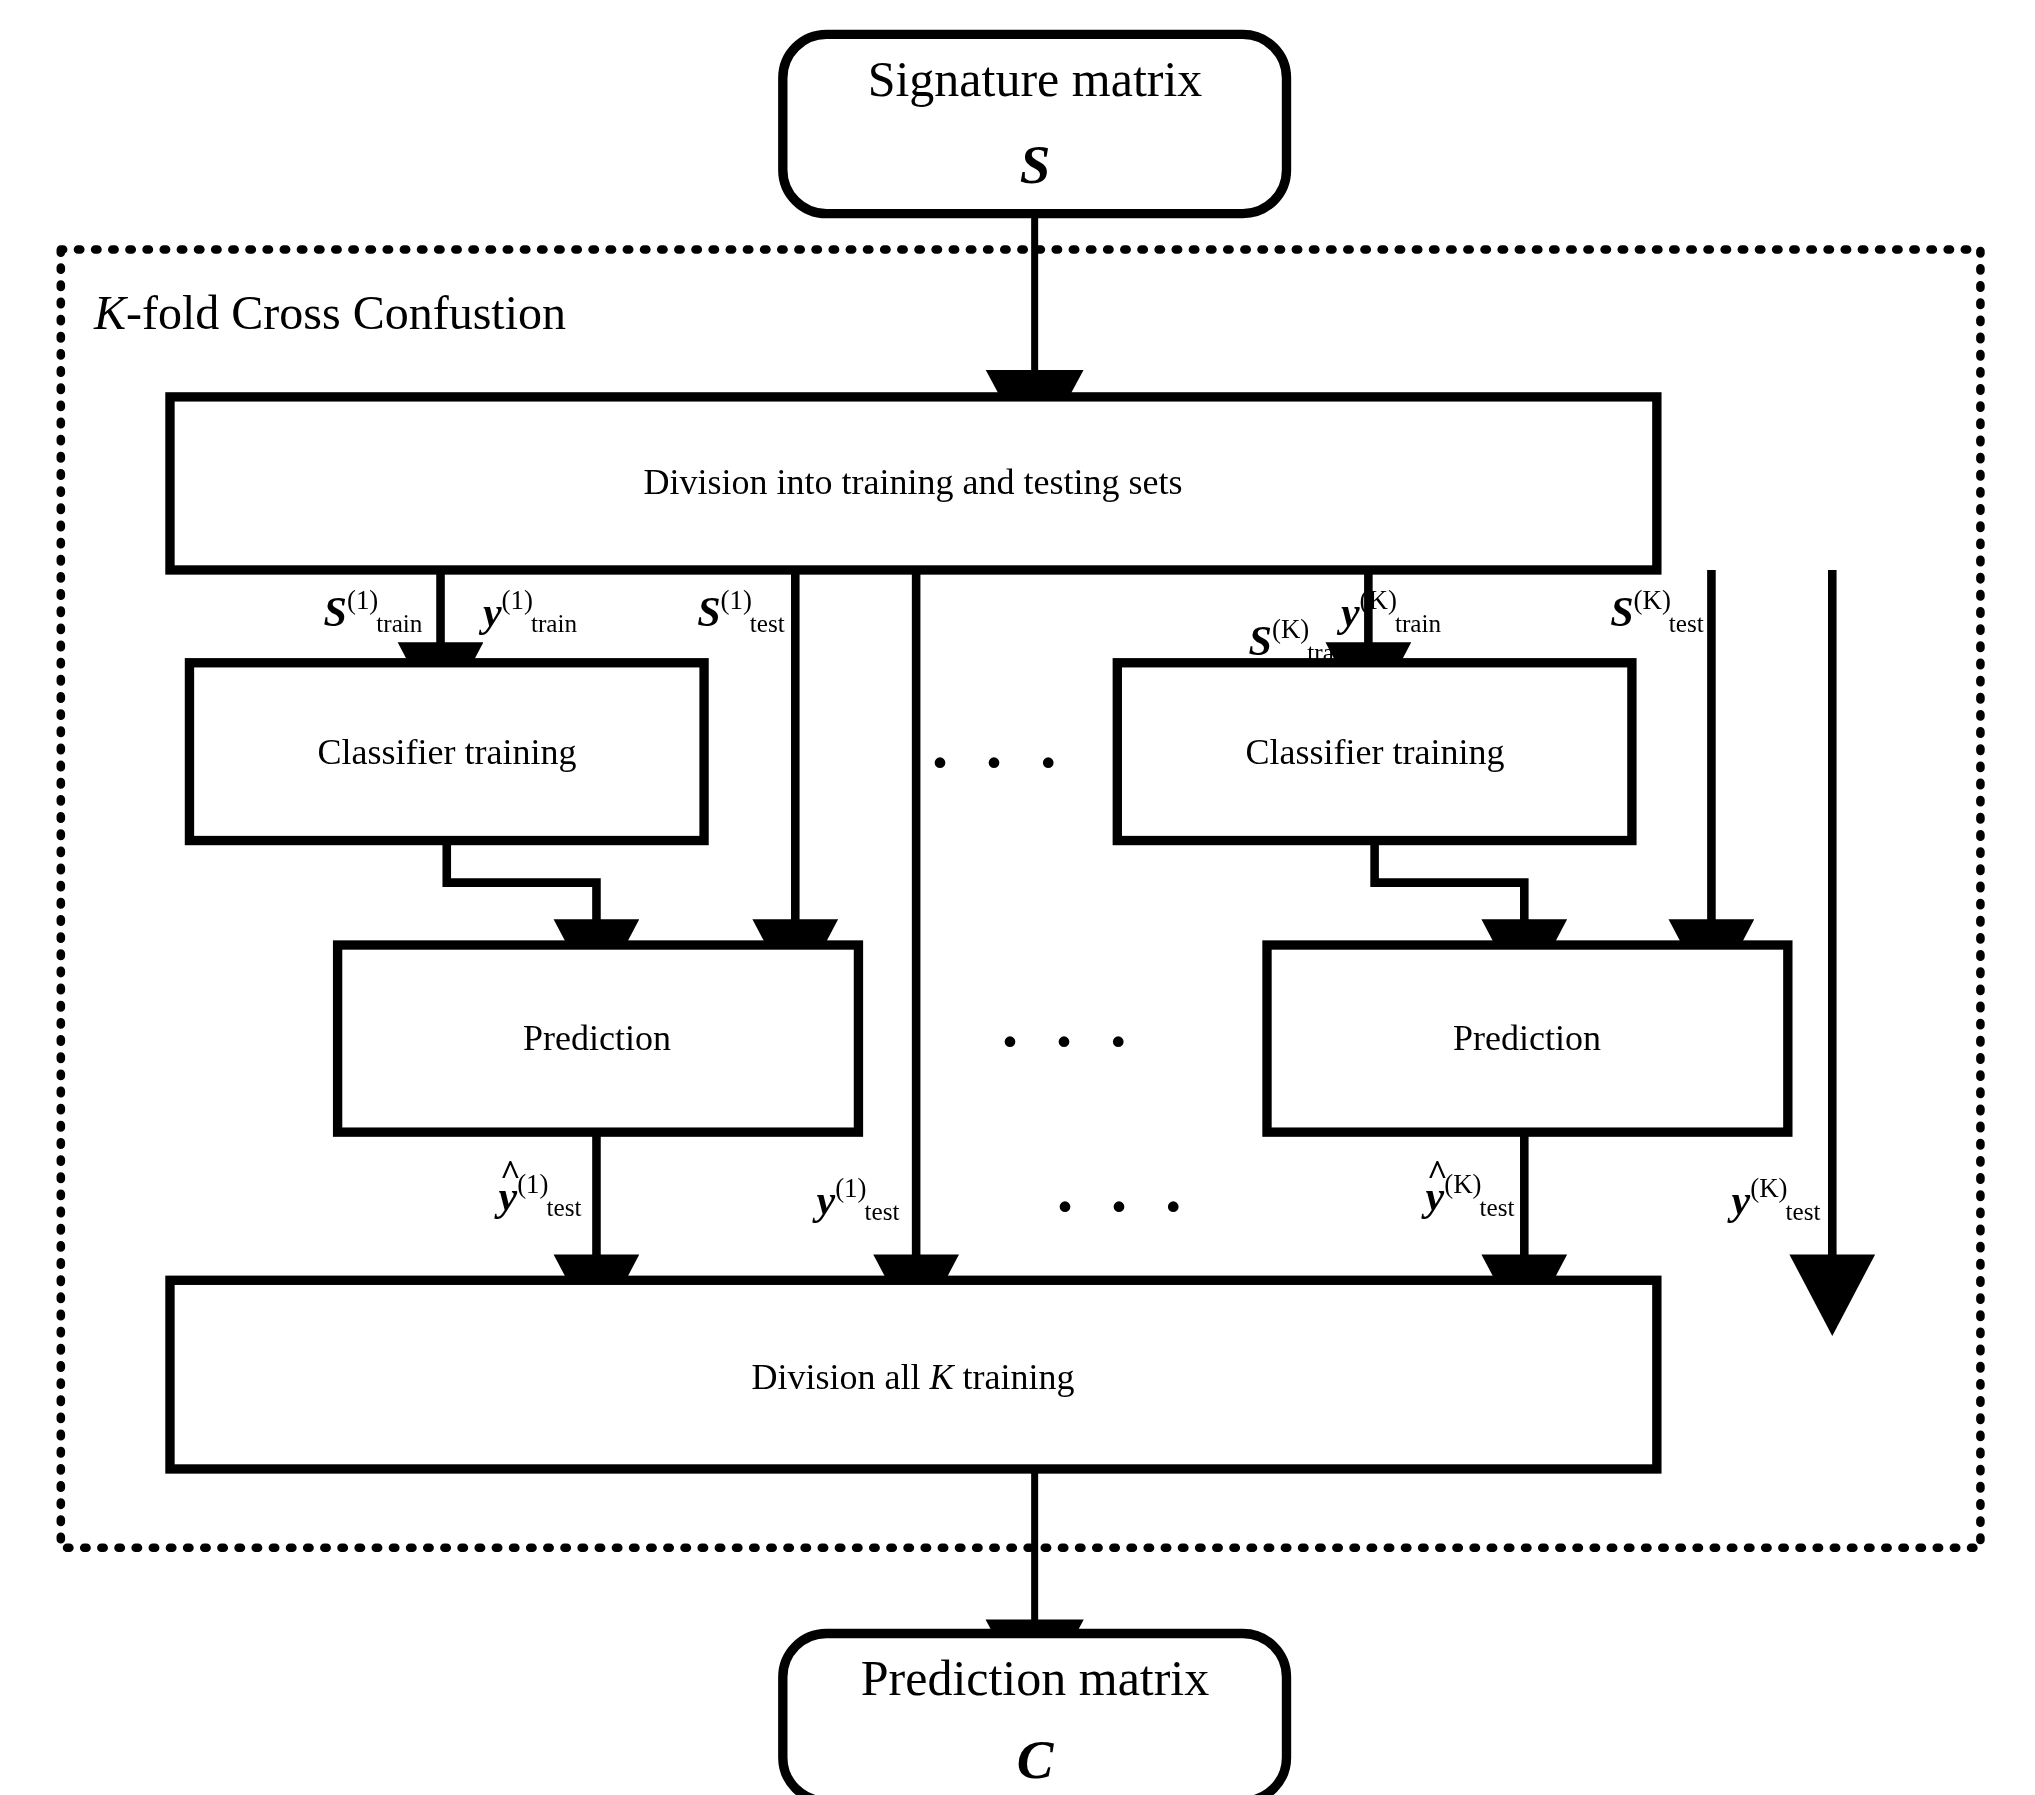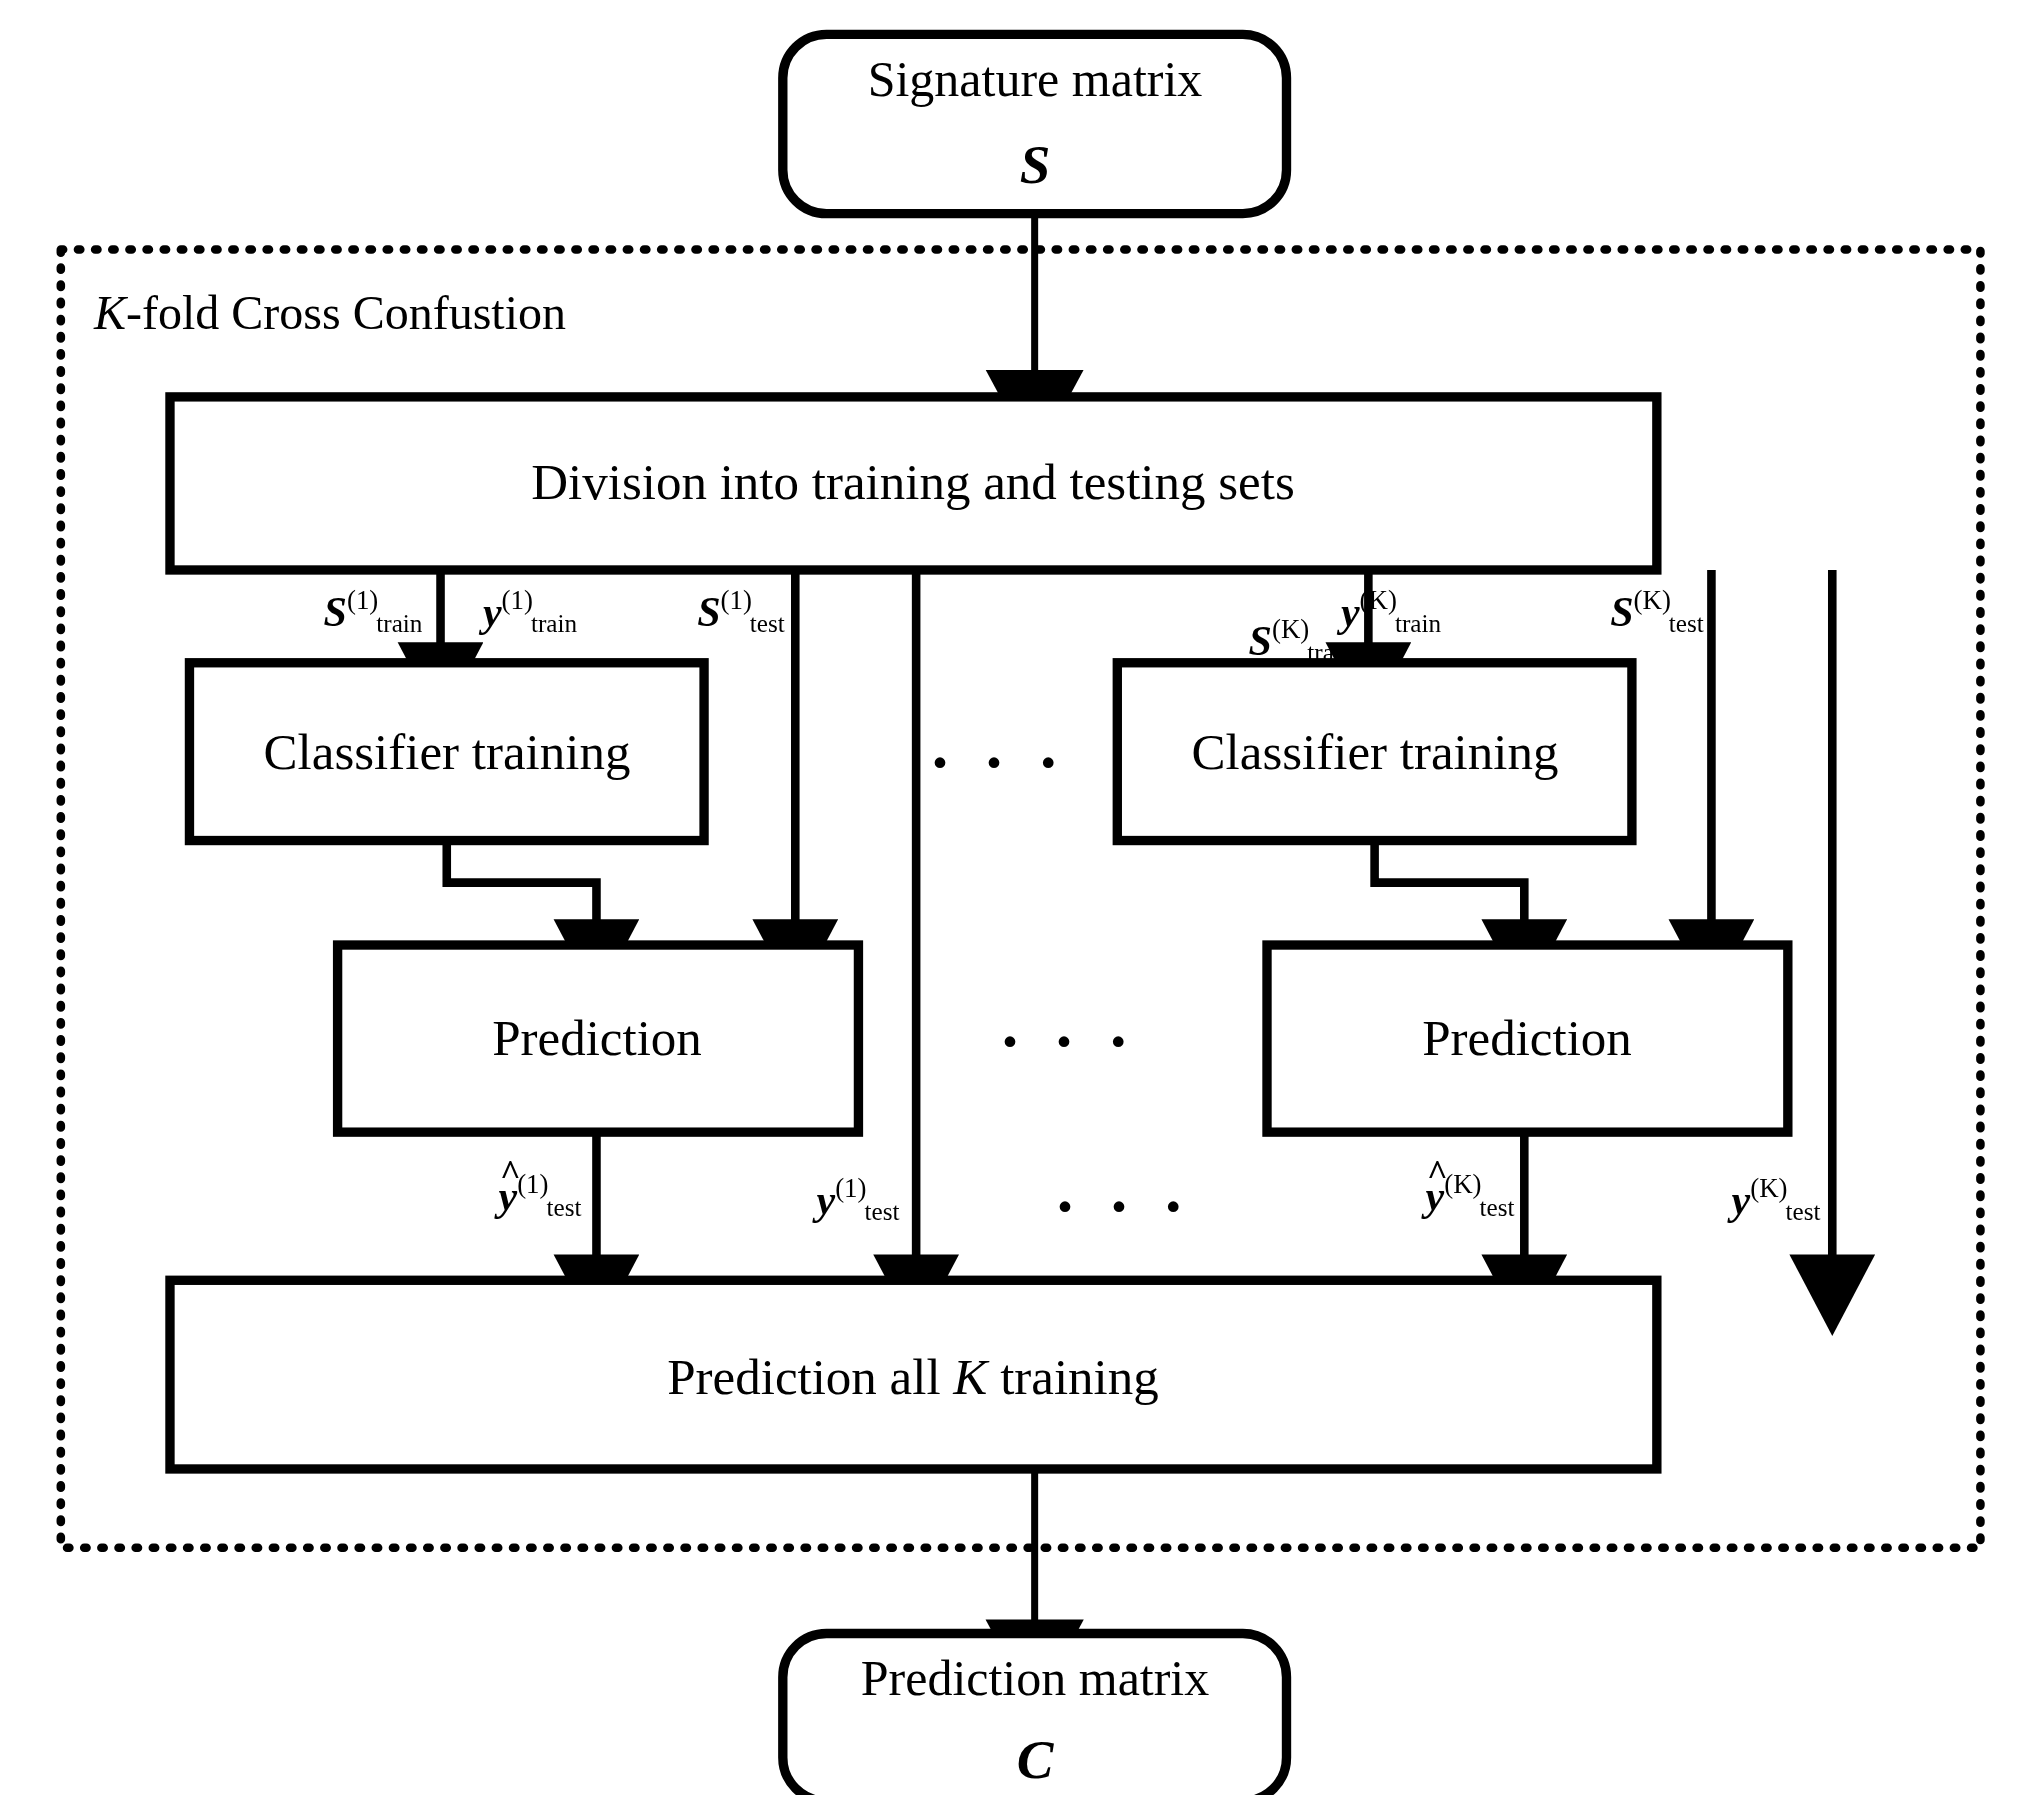--- a/index.html
+++ b/index.html
@@ -26,21 +26,21 @@
     left: 0;
     width: 2035px;
     height: 1796px;
   }
   .box-text, .node-text, .edge-label, .ellipsis-text, .group-title {
     position: absolute;
     white-space: nowrap;
     line-height: 1.05;
   }
   .box-text {
-    font-size: 51px;
+    font-size: 36px;
     text-align: left;
     transform: translate(-50%, -50%);
   }
   .node-text {
     font-size: 50px;
     text-align: center;
     transform: translate(-50%, -50%);
   }
   .group-title {
     font-size: 48px;
@@ -204,20 +204,20 @@
 
   <div class="edge-label" style="left:1470px; top:1179px;">
     <span class="hatwrap"><span class="hatmark">^</span><span class="sym">y</span></span><sup>(K)</sup><sub>test</sub>
   </div>
 
   <div class="edge-label" style="left:1776px; top:1183px;">
     <span class="sym">y</span><sup>(K)</sup><sub>test</sub>
   </div>
 
   <div class="box-text" style="left:913px; top:1361px;">
-    <span>Prediction all </span><span class="mathvar-light">K</span><span> training</span>
+    <span>Division all </span><span class="mathvar-light">K</span><span> training</span>
   </div>
 
   <div class="node-text" style="left:1035px; top:1661px;">Prediction matrix</div>
   <div class="node-text mathvar" style="left:1035px; top:1743px; font-size:55px;">C</div>
 
 </div>
 
 
 </body></html>

